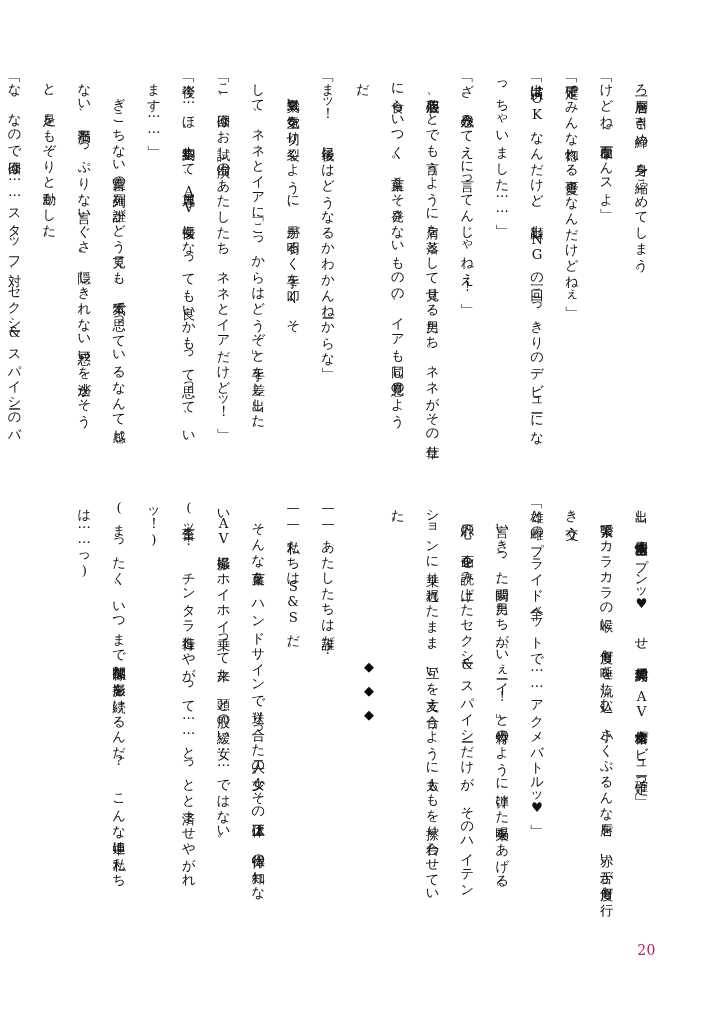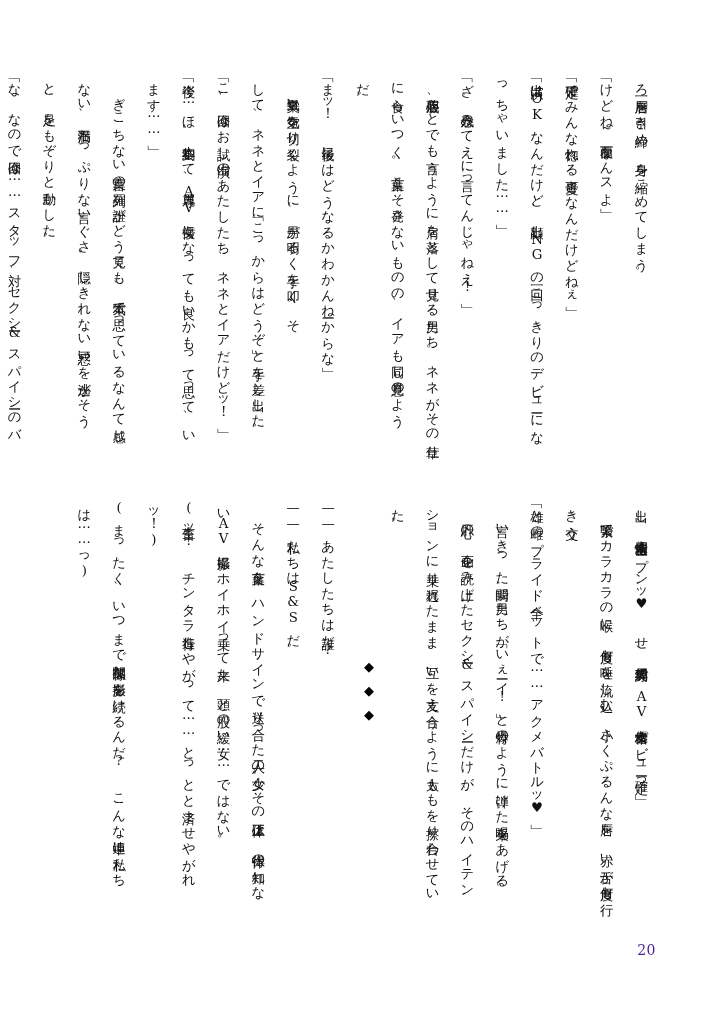--- a/index.html
+++ b/index.html
@@ -72,21 +72,21 @@
   }
   .divider span { display: block; }
 
   
   .folio {
     position: absolute;
     bottom: 52px;
     right: 64px;
     font-family: "DejaVu Serif", "Liberation Serif", serif;
     font-size: 14px;
-    color: #4c1d95;
+    color: #be185d;
     letter-spacing: 0.5px;
   }
 </style>
 </head>
 <body>
 
 <div class="page">
 
   <div class="vblock" id="block-upper">
     <p>ろ一層唇を引き締め、身を縮こめてしまう。</p>

